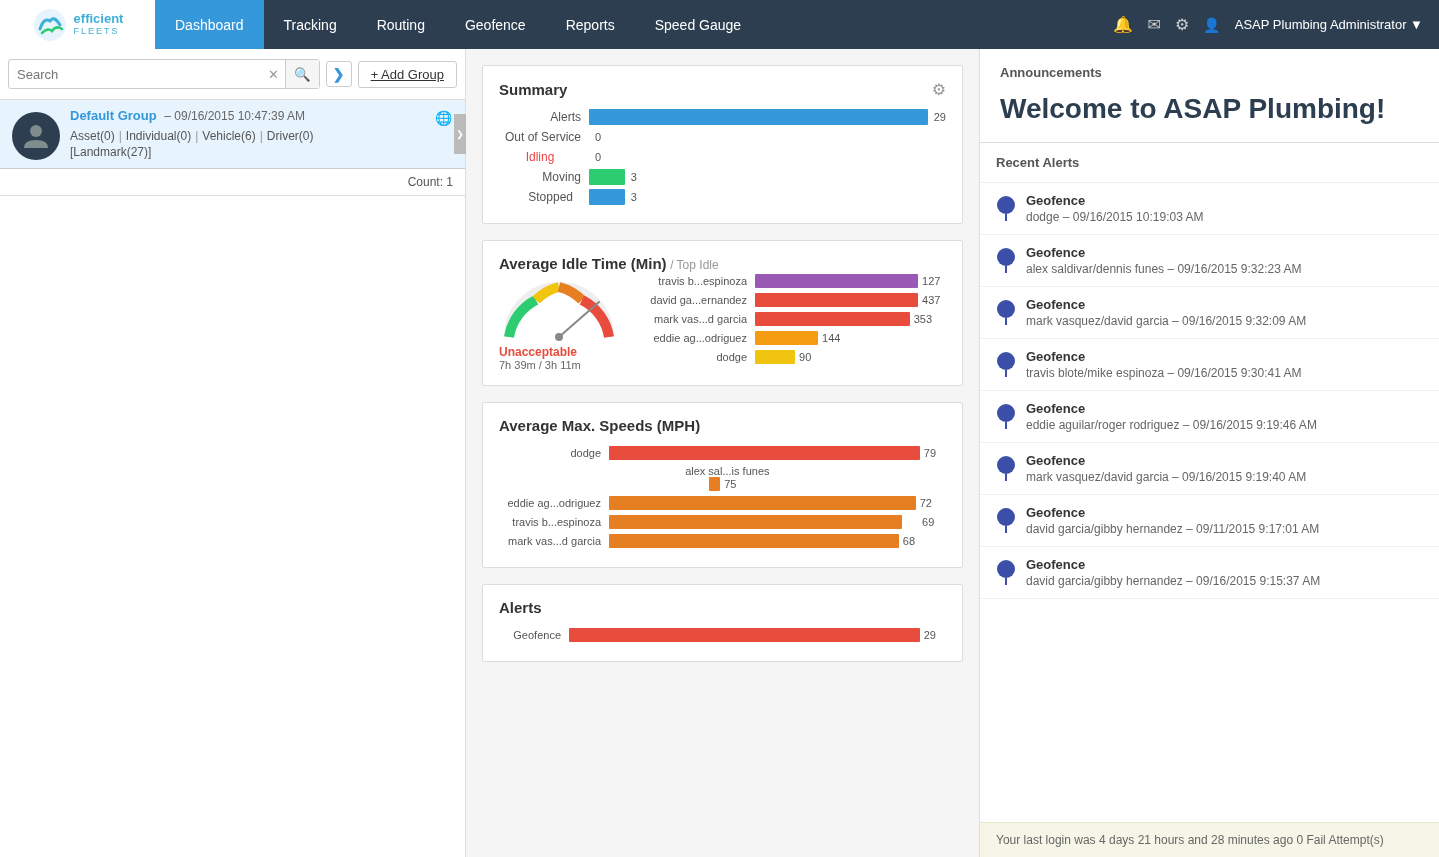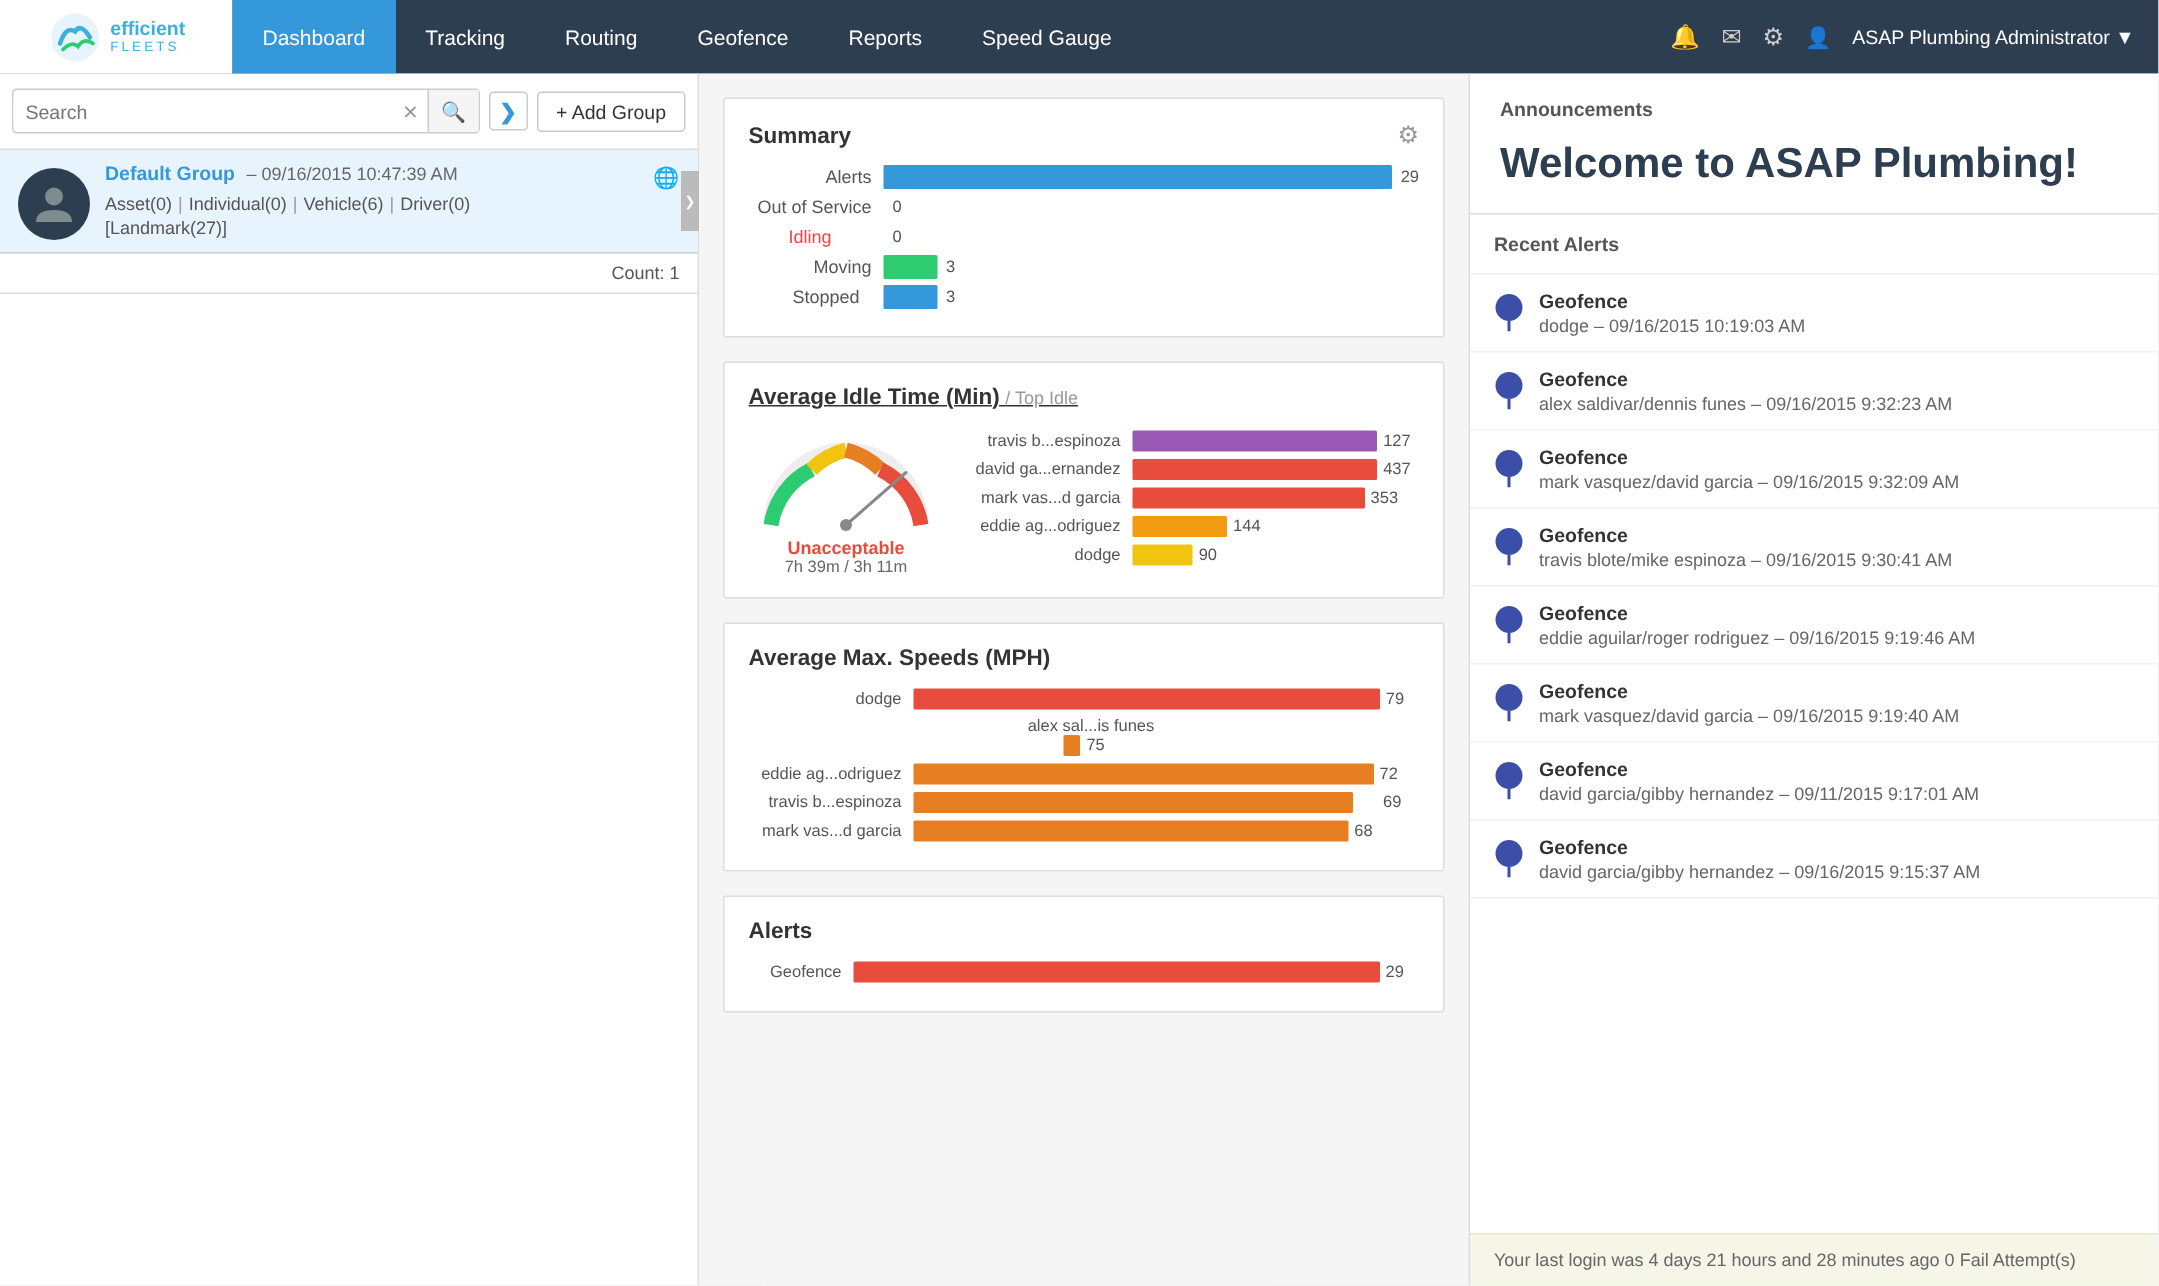--- a/index.html
+++ b/index.html
@@ -41,21 +41,21 @@
 
   <div style="width:466px;min-width:466px;background:#fff;border-right:1px solid #ddd;display:flex;flex-direction:column;position:relative;">
 
     <div style="display:flex;align-items:center;padding:10px 8px;gap:6px;border-bottom:1px solid #ddd;">
       <div style="display:flex;align-items:center;border:1px solid #ccc;border-radius:3px;background:#fff;flex:1;height:30px;">
         <input type="text" style="border: none; outline: none; padding: 0px 8px; flex: 1 1 0%; font-size: 13px;" placeholder="Search">
         <span style="padding:0 6px;color:#999;cursor:pointer;">✕</span>
         <button style="background:#f5f5f5;border:none;border-left:1px solid #ccc;padding:0 8px;height:100%;cursor:pointer;color:#555;">🔍</button>
       </div>
       <div style="background:#fff;border:1px solid #ccc;border-radius:3px;width:26px;height:26px;display:flex;align-items:center;justify-content:center;cursor:pointer;color:#3498db;font-size:14px;font-weight:bold;">❯</div>
-      <button style="background:#fff;border:1px solid #ccc;border-radius:3px;padding:5px 12px;cursor:pointer;font-size:13px;color:#333;white-space:nowrap;">+ Add Group</button>
+      <button style="background:#fff;border:1px solid #ccc;border-radius:3px;padding:5px 12px;cursor:pointer;font-size:13px;color:#333;white-space:nowrap;text-decoration:underline;">+ Add Group</button>
     </div>
 
     <div style="background:#e8f4fd;border-bottom:1px solid #ccc;padding:8px 12px;display:flex;align-items:flex-start;gap:10px;position:relative;">
       <div style="width:48px;height:48px;background:#2c3e50;border-radius:50%;display:flex;align-items:center;justify-content:center;flex-shrink:0;margin-top:4px;">
         <svg width="28" height="28" viewBox="0 0 28 28" fill="#7f8c8d">
           <circle cx="14" cy="9" r="6"></circle>
           <path d="M2 26 Q2 18 14 18 Q26 18 26 26"></path>
         </svg>
       </div>
       <div style="flex:1;">
@@ -124,27 +124,27 @@
       <div style="display:flex;align-items:center;margin-bottom:4px;font-size:12px;">
         <span style="width:90px;text-align:right;padding-right:16px;color:#555;">Stopped</span>
         <div style="flex:1;display:flex;align-items:center;gap:6px;">
           <div style="width:10%;height:16px;background:#3498db;border-radius:1px;"></div>
           <span style="font-size:11px;color:#555;">3</span>
         </div>
       </div>
     </div>
 
     <div style="background:#fff;border:1px solid #ddd;border-radius:2px;padding:14px 16px;margin-bottom:16px;">
-      <div style="margin-bottom:12px;text-decoration:underline;">
+      <div style="">
         <span style="font-size:15px;font-weight:bold;color:#333;">Average Idle Time (Min)</span>
         <span style="font-size:12px;color:#999;font-weight:normal;">/ Top Idle</span>
       </div>
       <div style="display:flex;align-items:center;gap:16px;">
 
-        <div style="width:130px;flex-shrink:0;text-align:center;">
+        <div style="width:130px;flex-shrink:0;text-align:left;">
           <svg width="120" height="70" viewBox="0 0 120 70">
 
             <path d="M10 65 A50 50 0 0 1 110 65" fill="none" stroke="#eee" stroke-width="10"></path>
 
             <path d="M10 65 A50 50 0 0 1 37 28" fill="none" stroke="#2ecc71" stroke-width="10"></path>
 
             <path d="M37 28 A50 50 0 0 1 60 15" fill="none" stroke="#f1c40f" stroke-width="10"></path>
 
             <path d="M60 15 A50 50 0 0 1 83 28" fill="none" stroke="#e67e22" stroke-width="10"></path>
 

